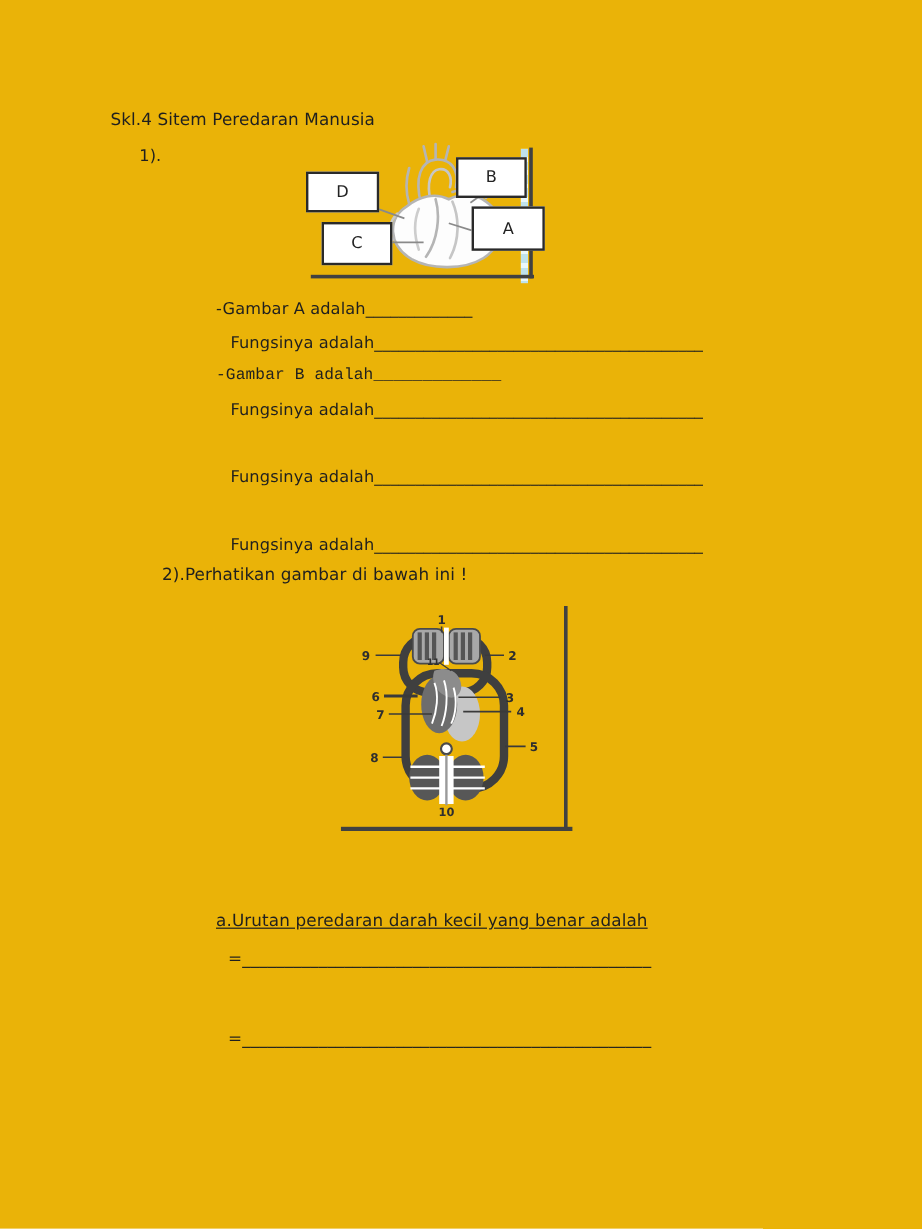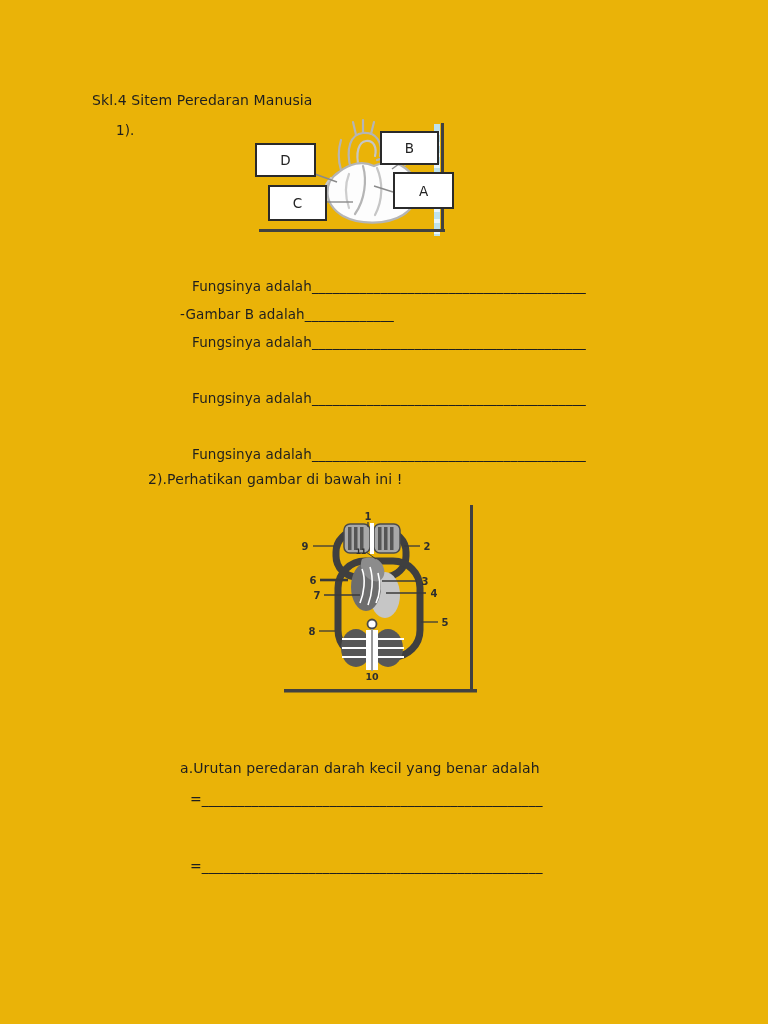--- a/index.html
+++ b/index.html
@@ -56,27 +56,28 @@
     <div class="watermark" style="left:181px;top:6px;height:112px;"></div>
     <div class="border-bar" style="left:188px;top:5px;width:3px;height:109px;"></div>
     <div class="border-bar" style="left:6px;top:111px;width:186px;height:3px;"></div>
 
     <div class="box" style="left:2px;top:25px;width:57px;height:30px;">D</div>
     <div class="box" style="left:127px;top:13px;width:55px;height:30px;">B</div>
     <div class="box" style="left:15px;top:67px;width:55px;height:32px;">C</div>
     <div class="box" style="left:140px;top:54px;width:57px;height:33px;">A</div>
   </div>
 
+  <div class="tline" style="left:180px;top:250px;">-Gambar A adalah_____________</div>
   <div class="tline" style="left:192px;top:278px;">Fungsinya adalah________________________________________</div>
-  <div class="tline" style="left:180px;top:306px;">-Gambar B adalah_____________</div>
+  <div class="tline" style="left:180px;top:306px;font-family:Liberation Mono, monospace;">-Gambar B adalah_____________</div>
   <div class="tline" style="left:192px;top:334px;">Fungsinya adalah________________________________________</div>
   <div class="tline" style="left:192px;top:390px;">Fungsinya adalah________________________________________</div>
   <div class="tline" style="left:192px;top:446px;">Fungsinya adalah________________________________________</div>
 
-  <div class="tline h14" style="left:148px;top:471px;">2).Perhatikan gambar di bawah ini !</div>
+  <div class="tline h14" style="left:135px;top:471px;">2).Perhatikan gambar di bawah ini !</div>
 
   <div class="fig" style="left:284px;top:503px;width:196px;height:192px;">
     <svg width="196" height="192" viewBox="0 0 196 192">
 
       <rect x="52" y="28" width="70" height="46" rx="21" fill="none" stroke="#3f3f3f" stroke-width="7"></rect>
 
       <rect x="54" y="58" width="82" height="96" rx="27" fill="none" stroke="#3f3f3f" stroke-width="7"></rect>
 
       <g>
         <rect x="60" y="21" width="26" height="29" rx="6" fill="#a8a8a8" stroke="#4a4a4a" stroke-width="1.5"></rect>
@@ -141,17 +142,17 @@
         <text x="21" y="47">9</text>
         <text x="88" y="177" font-size="9.5">10</text>
         <text x="77" y="51" font-size="7.5">11</text>
       </g>
 
       <rect x="186" y="2" width="3" height="187" fill="#414141"></rect>
       <rect x="0" y="186" width="193" height="3.5" fill="#414141"></rect>
     </svg>
   </div>
 
-  <div class="tline h14" style="left:180px;top:760px;">a.Urutan peredaran darah kecil yang benar adalah</div>
+  <div class="tline h14" style="left:180px;top:760px;text-decoration:underline;">a.Urutan peredaran darah kecil yang benar adalah</div>
   <div class="tline h14" style="left:190px;top:791px;">=________________________________________________</div>
   <div class="tline h14" style="left:190px;top:858px;">=________________________________________________</div>
 
 </div>
 
 </body></html>

